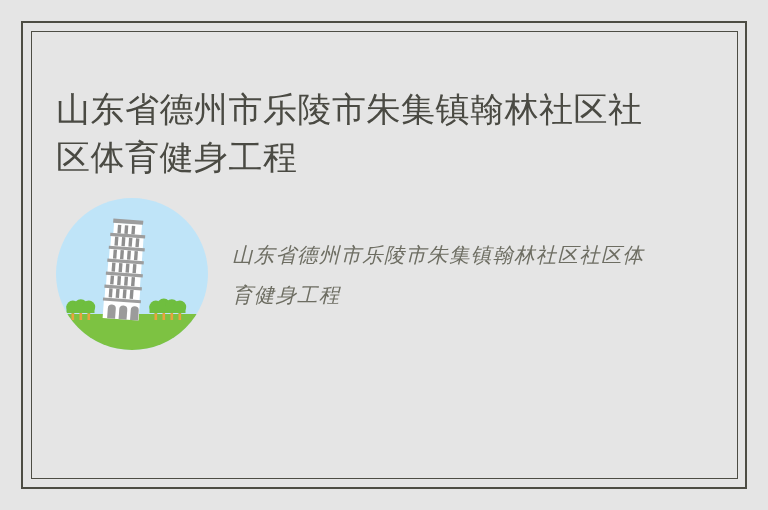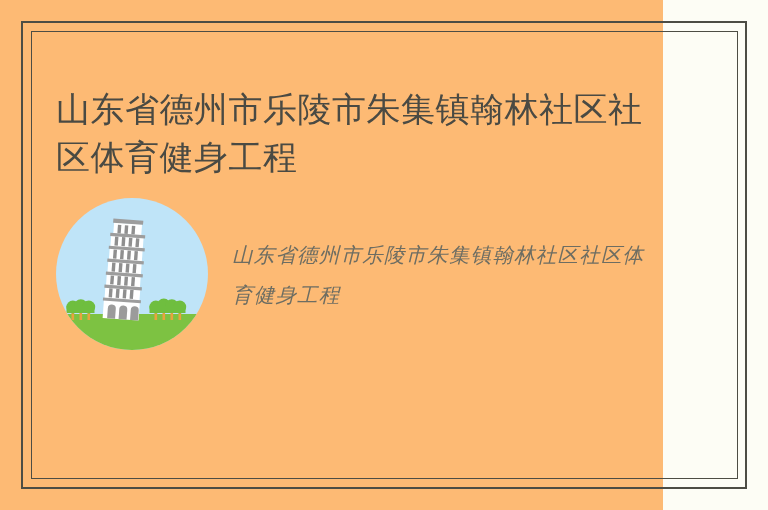--- a/index.html
+++ b/index.html
@@ -9,23 +9,23 @@
   body {
     width: 768px;
     height: 510px;
     background: #fdfdf5;
     font-family: "Liberation Sans", "DejaVu Sans", sans-serif;
     overflow: hidden;
   }
 
   .page {
     position: relative;
-    width: 663px;
+    width: 768px;
     height: 510px;
-    background: #fdba74;
+    background: #e5e5e5;
     box-sizing: border-box;
   }
 
   
   .frame-outer {
     position: absolute;
     left: 21px;
     top: 21px;
     width: 726px;
     height: 468px;

